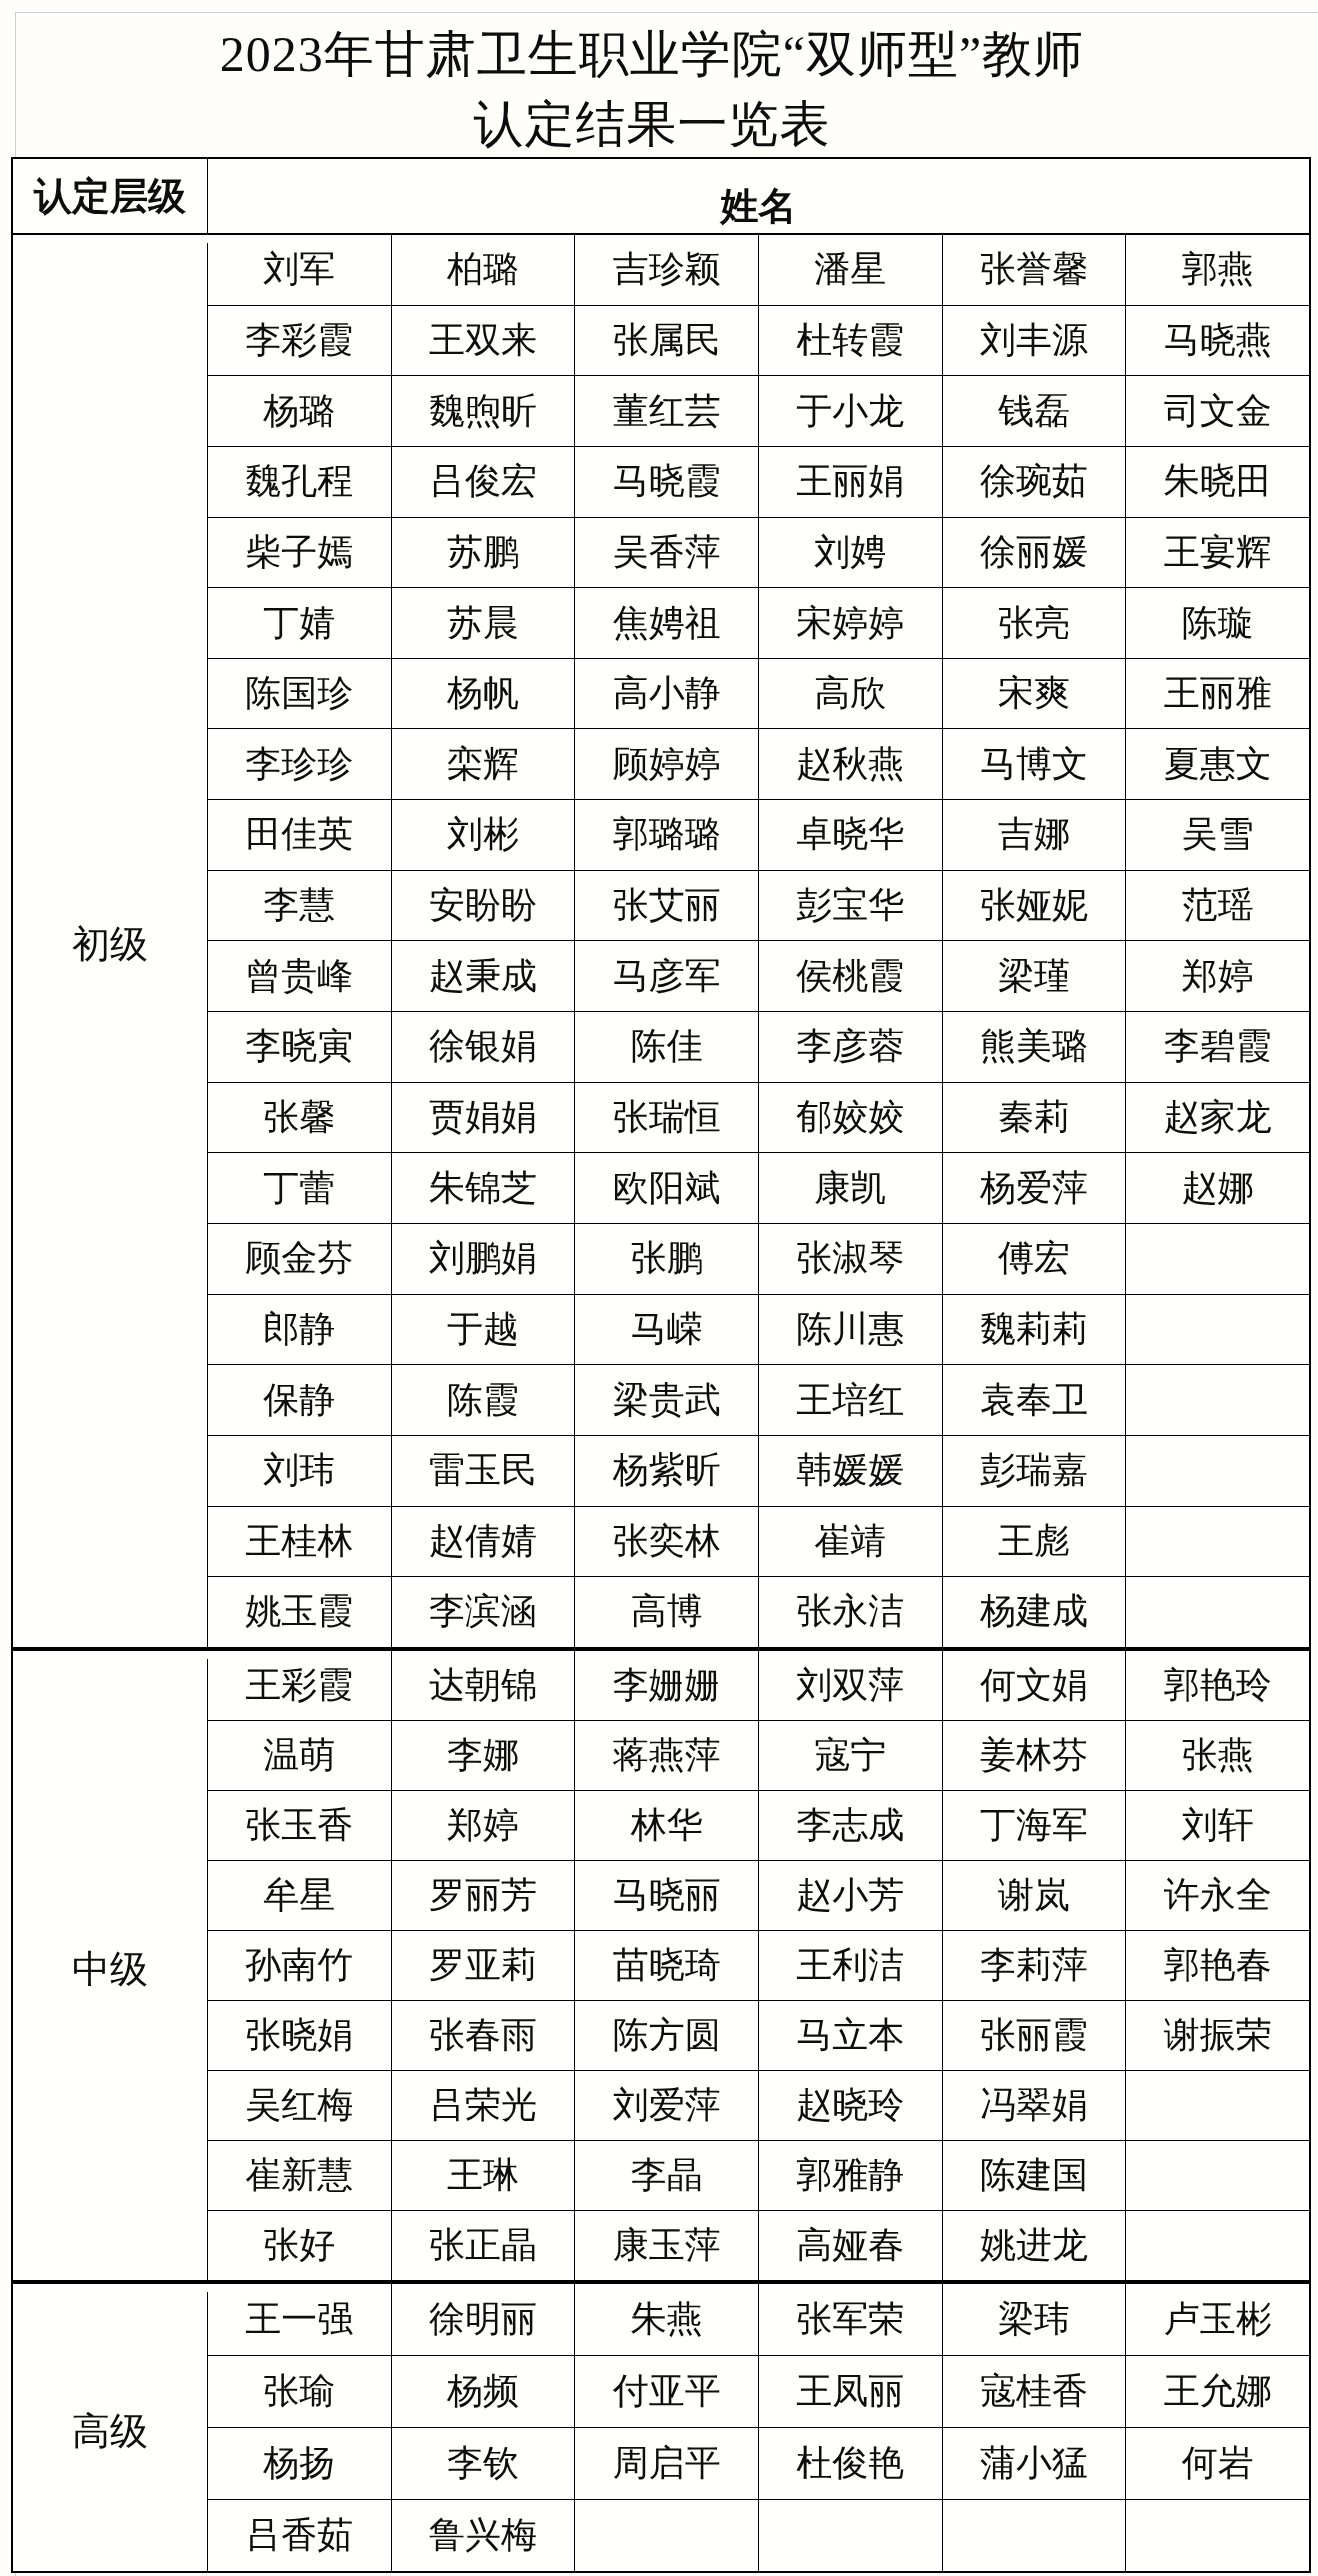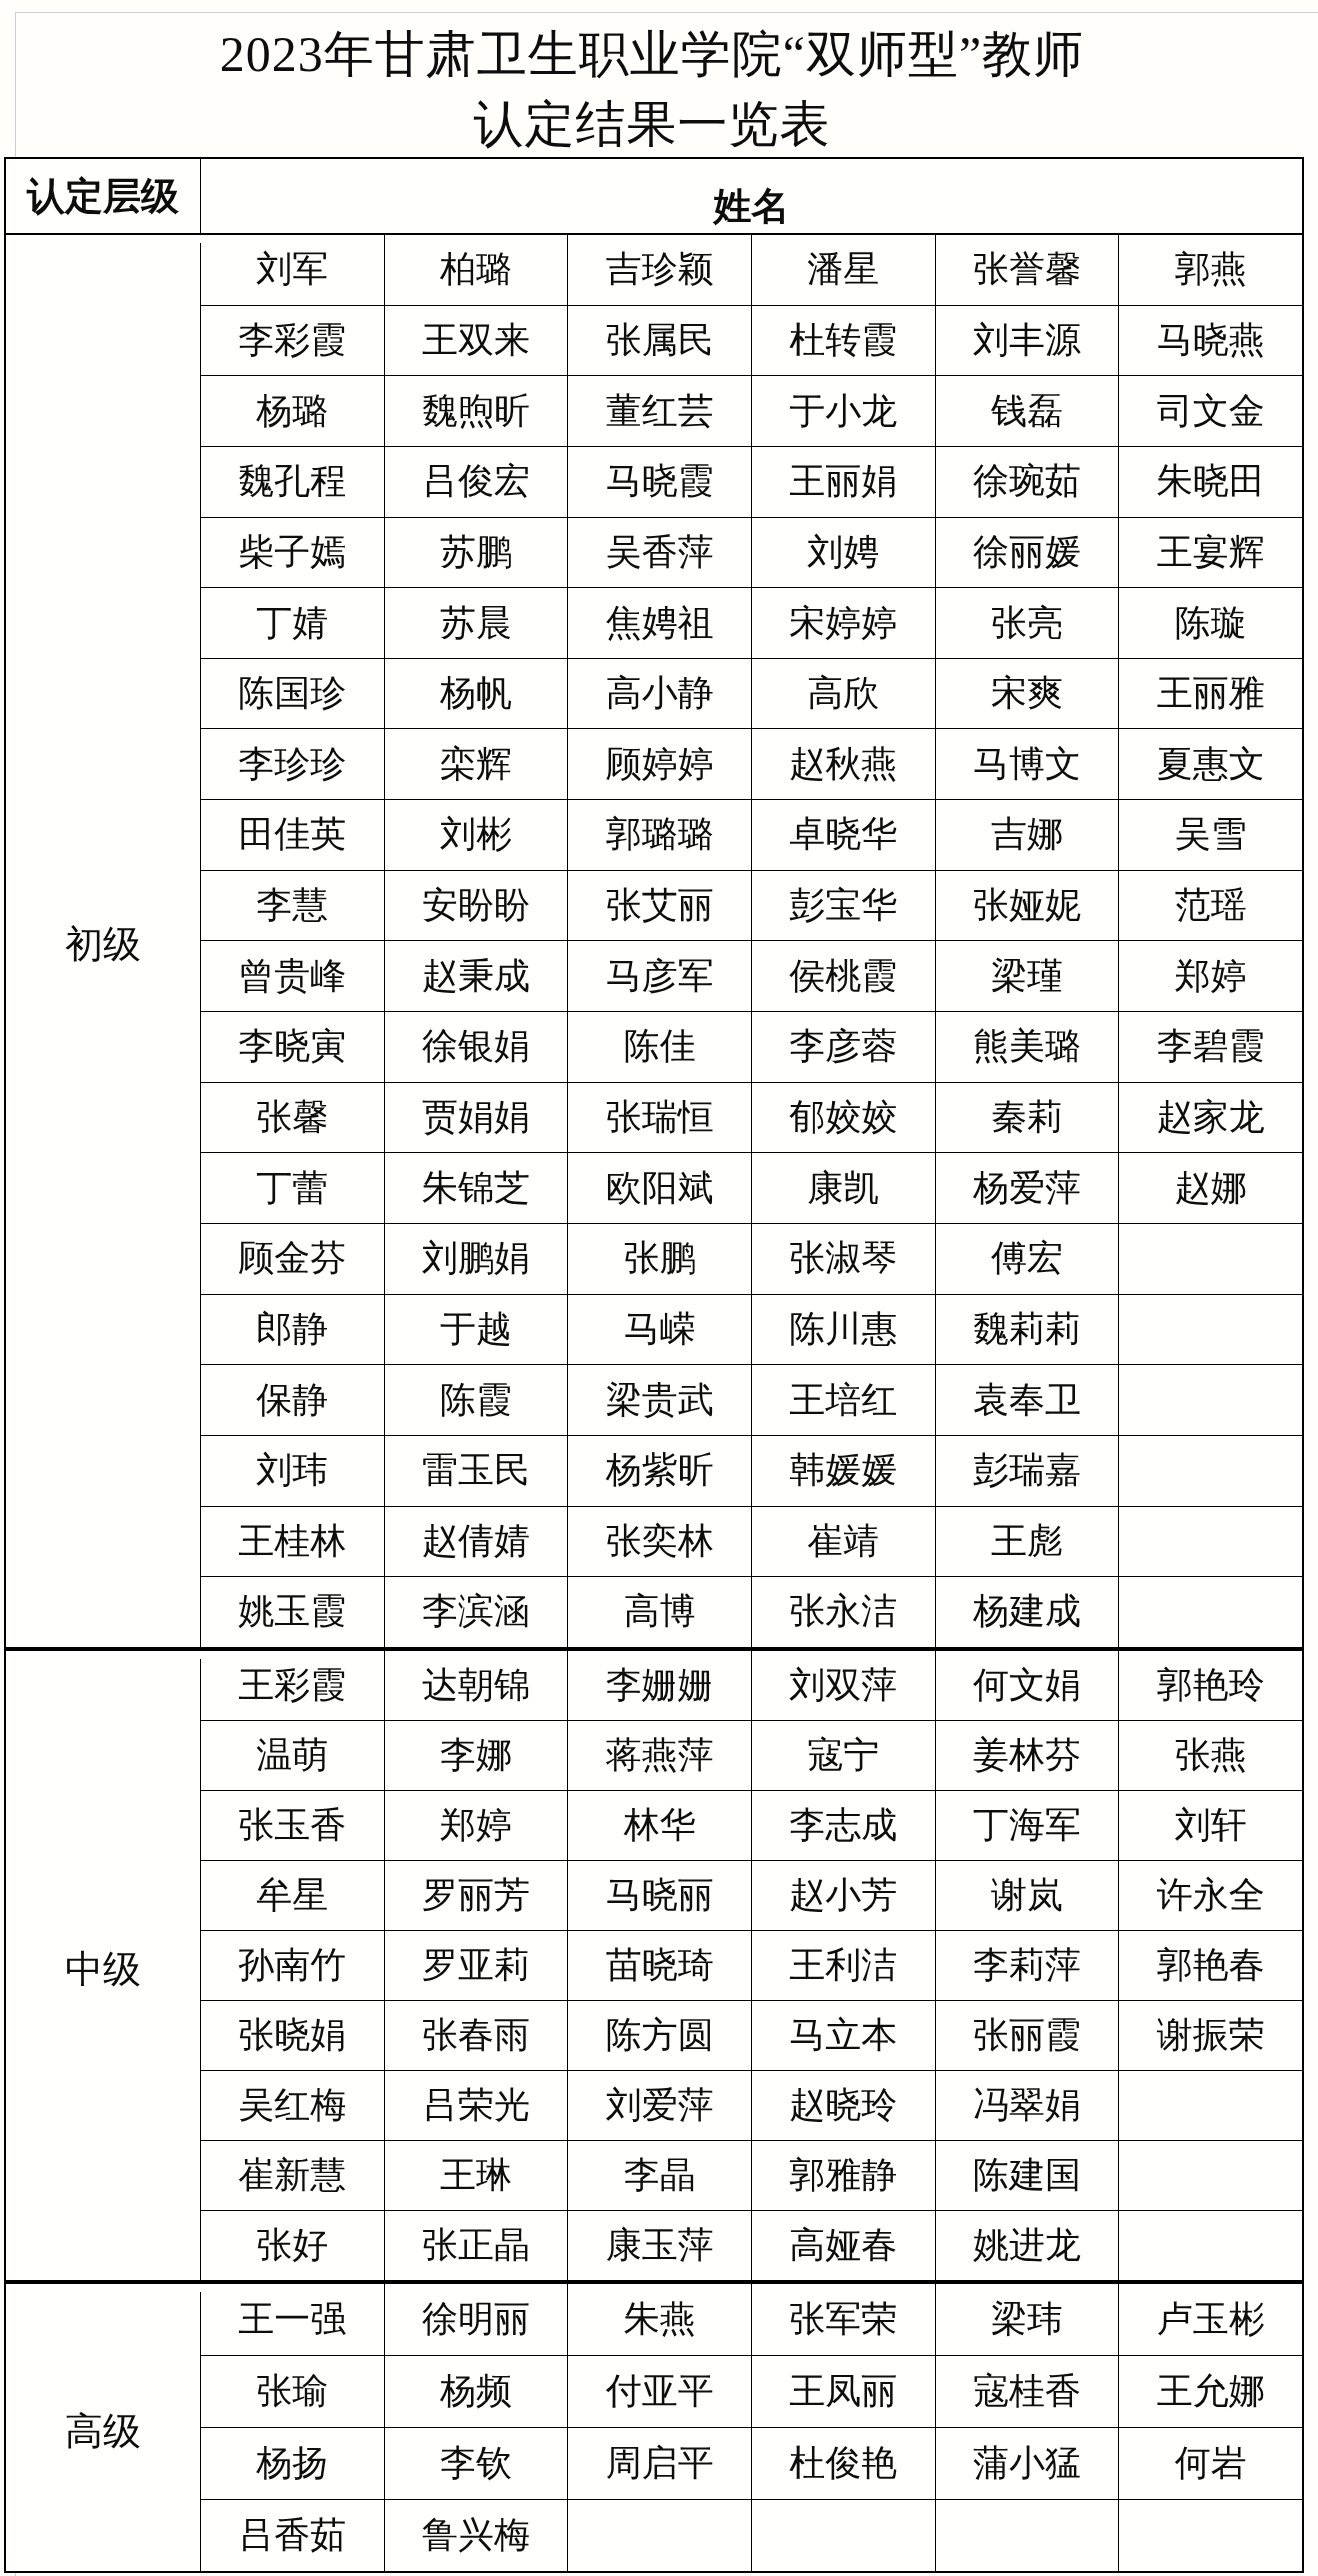--- a/index.html
+++ b/index.html
@@ -12,21 +12,21 @@
     color:#0d0d0d;
   }
   .guide-h{position:absolute;left:15.2px;top:12.4px;width:1303px;height:1px;background:#cdcad4;}
   .guide-v{position:absolute;left:15.2px;top:12.4px;width:1px;height:2564px;background:#cdcad4;}
   .title{
     position:absolute;left:1.9px;top:19px;width:1300px;
     text-align:center;font-weight:normal;font-size:50px;line-height:1.4;
     letter-spacing:1px;
   }
   .results-table{
-    position:absolute;left:4px;top:157px;width:1300px;height:2416px;
+    position:absolute;left:11px;top:157px;width:1300px;height:2416px;
     box-sizing:border-box;border:2.9px solid #000;background:#fffffe;
     display:flex;flex-direction:column;
   }
   .thead{flex:0 0 74px;display:flex;border-bottom:2.9px solid #000;font-weight:bold;font-size:38px;}
   .hcell{display:flex;align-items:center;justify-content:center;}
   .level-w{flex:0 0 194px;border-right:1.9px solid #000;}
   .name-w{flex:1;margin-top:20px;}
   .sections{flex:1;display:flex;flex-direction:column;min-height:0;}
   .section{display:flex;min-height:0;}
   .thick-top{border-top:4.8px solid #000;}

